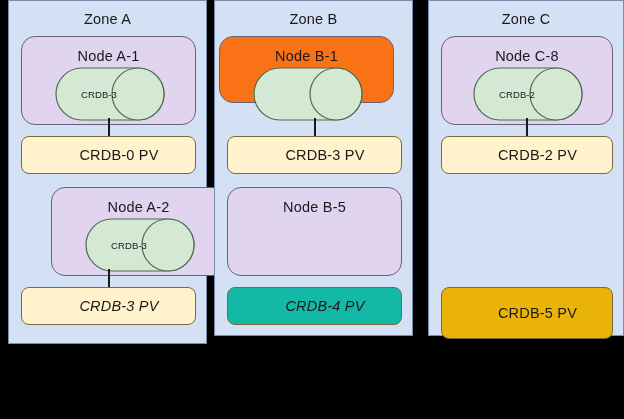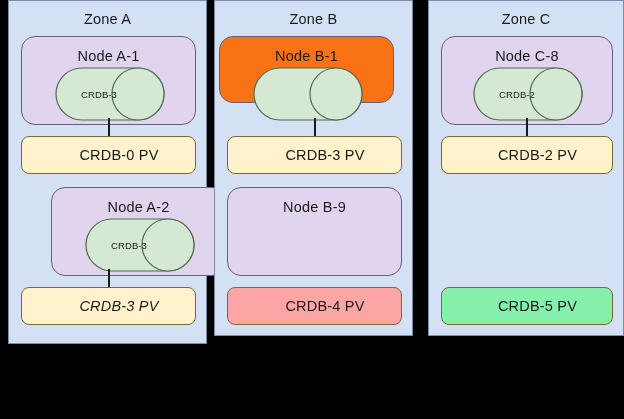--- a/index.html
+++ b/index.html
@@ -140,33 +140,33 @@
         <div class="db" style="left: 33px; top: 30px;">
           <svg width="110" height="54" viewBox="0 0 110 54">
             <path d="M 27 1 L 83 1 A 26 26 0 0 1 83 53 L 27 53 A 26 26 0 0 1 27 1 Z" fill="#d5e8d4" stroke="#4f6b4d" stroke-width="1.2"></path>
             <ellipse cx="83" cy="27" rx="26" ry="26" fill="#d5e8d4" stroke="#4f6b4d" stroke-width="1.2"></ellipse>
           </svg>
         </div>
       </div>
       <div class="pv" style="left: 12px; top: 135px; width: 175px; height: 38px; background: rgb(255, 242, 204); border-color: rgb(122, 106, 58);">CRDB-3 PV</div>
       <div class="connector" style="left: 99px; top: 117px; height: 18px; background: rgb(26, 26, 26);"></div>
       <div class="node" style="left: 12px; top: 186px; width: 175px; height: 89px; background: rgb(224, 212, 239); border-color: rgb(106, 95, 122);">
-        <div class="node-title">Node B-9</div>
+        <div class="node-title">Node B-5</div>
       </div>
-      <div class="pv" style="left: 12px; top: 286px; width: 175px; height: 38px; background: #fca5a5; border-color: rgb(122, 106, 58);">CRDB-4 PV</div>
+      <div class="pv" style="left: 12px; top: 286px; width: 175px; height: 38px; background: #14b8a6; border-color: rgb(122, 106, 58); font-style: italic;">CRDB-4 PV</div>
     </div>
     <div class="zone" style="left: 428px; width: 196px; top: 0px; height: 336px; background: rgb(212, 225, 245); border-color: rgb(122, 139, 171);">
       <div class="zone-title">Zone C</div>
       <div class="node" style="left: 12px; top: 35px; width: 172px; height: 89px; background: rgb(224, 212, 239); border-color: rgb(106, 95, 122);">
         <div class="node-title">Node C-8</div>
         <div class="db" style="left: 31px; top: 30px;">
           <svg width="110" height="54" viewBox="0 0 110 54">
             <path d="M 27 1 L 83 1 A 26 26 0 0 1 83 53 L 27 53 A 26 26 0 0 1 27 1 Z" fill="#d5e8d4" stroke="#4f6b4d" stroke-width="1.2"></path>
             <ellipse cx="83" cy="27" rx="26" ry="26" fill="#d5e8d4" stroke="#4f6b4d" stroke-width="1.2"></ellipse>
           </svg>
           <div class="db-label">CRDB-2</div>
         </div>
       </div>
       <div class="pv" style="left: 12px; top: 135px; width: 172px; height: 38px; background: rgb(255, 242, 204); border-color: rgb(122, 106, 58);">CRDB-2 PV</div>
       <div class="connector" style="left: 97px; top: 117px; height: 18px; background: rgb(26, 26, 26);"></div>
-      <div class="pv" style="left: 12px; top: 286px; width: 172px; height: 38px; background: #86efac; border-color: rgb(122, 106, 58);">CRDB-5 PV</div>
+      <div class="pv" style="left: 12px; top: 286px; width: 172px; height: 52px; background: #eab308; border-color: rgb(122, 106, 58);">CRDB-5 PV</div>
     </div>
   </div>
 
 </body></html>

